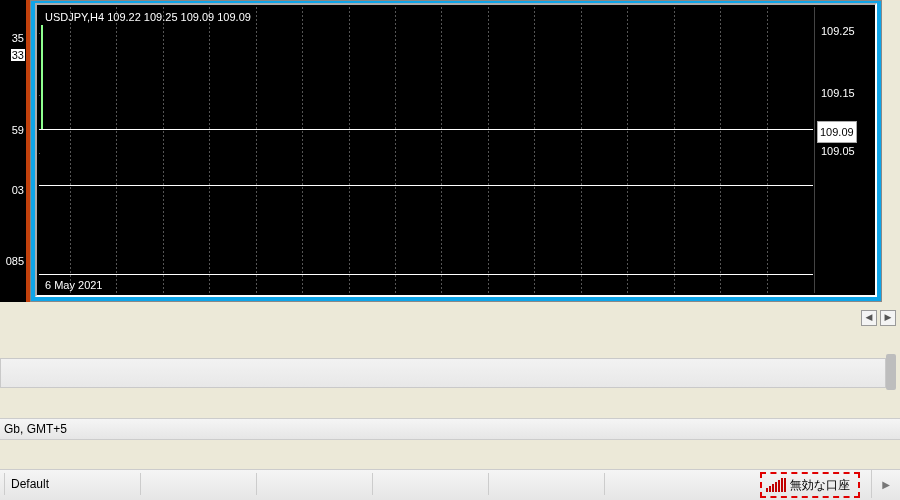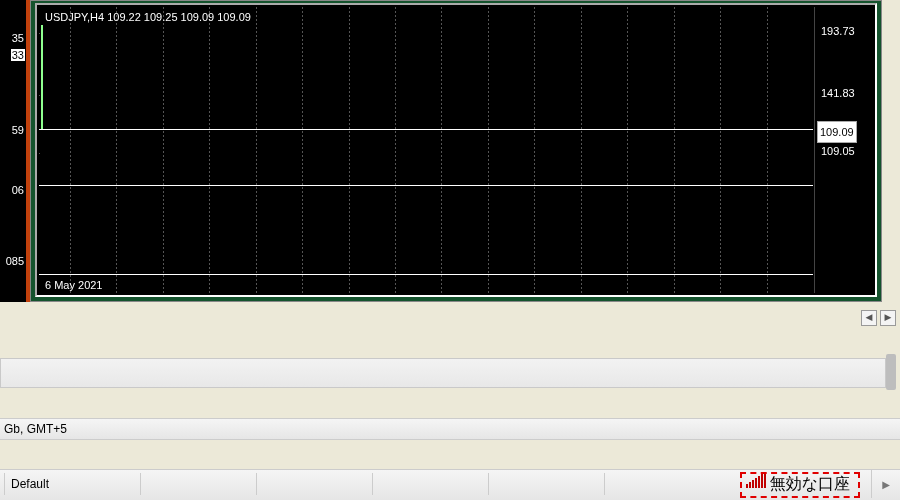--- a/index.html
+++ b/index.html
@@ -2,21 +2,21 @@
 <html><head>
 <meta charset="utf-8">
 <style>
 html,body{margin:0;padding:0;width:900px;height:500px;font-family:Arial,sans-serif;font-size:11px;background:#ece9d8;overflow:hidden}
 .root{position:relative;width:900px;height:500px;background:#ece9d8}
 
 .left-frag{position:absolute;left:0;top:0;width:26px;height:302px;background:#000;border-right:5px solid #c2410c}
 .left-frag .tick{position:absolute;right:2px;color:#fff;font-size:11px;text-align:right}
 .left-frag .box{position:absolute;right:0;background:#fff;color:#000;border:1px solid #000;padding:0 1px;font-size:11px;text-align:right}
 
-.chart-wrap{position:absolute;left:30px;top:0;width:852px;height:302px;border:1px solid #888;background:#14532d;box-sizing:border-box}
+.chart-wrap{position:absolute;left:30px;top:0;width:852px;height:302px;border:1px solid #888;background:#0ea5e9;box-sizing:border-box}
 .chart-inner{position:absolute;left:4px;top:2px;right:4px;bottom:4px;border:2px inset #fff;background:#000;box-sizing:border-box}
 .plot{position:absolute;left:2px;top:2px;right:62px;bottom:2px}
 .yaxis{position:absolute;right:0;top:2px;width:60px;bottom:2px;border-left:1px solid #444}
 .yaxis .tick{position:absolute;left:6px;color:#fff;font-size:11px}
 .yaxis .cur{position:absolute;left:2px;background:#fff;color:#000;border:1px solid #aaa;padding:4px 2px;font-size:11px}
 .title{position:absolute;left:6px;top:4px;color:#fff;font-size:11px;z-index:3}
 .datelabel{position:absolute;left:6px;bottom:2px;color:#fff;font-size:11px;z-index:3}
 .vgrid,.hgrid{position:absolute;background-image:linear-gradient(to bottom,#555 50%,transparent 50%);background-size:1px 4px;width:1px;top:0;bottom:0}
 .hgrid{background-image:linear-gradient(to right,#555 50%,transparent 50%);background-size:4px 1px;height:1px;left:0;right:0;top:auto;bottom:auto}
 .hsolid{position:absolute;left:0;right:0;height:1px;background:#fff}
@@ -27,34 +27,34 @@
 .navrow .sp{position:absolute;right:2px;top:0}
 .arrow-btn{display:inline-block;width:14px;height:14px;border:1px solid #999;background:#f4f4f4;text-align:center;line-height:12px;font-size:9px;color:#555;cursor:pointer}
 
 .band{position:absolute;left:0;top:358px;width:886px;height:30px;background:linear-gradient(#f2f2f2,#e8e8e8);border:1px solid #c9c9c9;box-sizing:border-box}
 .vscroll-stub{position:absolute;right:4px;top:354px;width:10px;height:36px;background:#bdbdbd;border-radius:2px}
 
 .inforow{position:absolute;left:0;top:418px;right:0;height:20px;background:linear-gradient(#f5f5f5,#e6e6e6);border-top:1px solid #ccc;border-bottom:1px solid #ccc;padding-left:4px;line-height:20px;color:#000;font-size:12px}
 
 .statusbar{position:absolute;left:0;bottom:0;right:0;height:30px;background:linear-gradient(#f5f5f5,#e6e6e6);border-top:1px solid #ccc}
 .status-cell{position:absolute;top:3px;height:22px;border-left:1px solid #ccc;line-height:22px;padding-left:6px;color:#000;font-size:12px}
-.status-box{position:absolute;top:2px;right:40px;height:22px;border:2px dashed #e00000;padding:0 8px 0 4px;display:flex;align-items:flex-start;gap:4px;color:#000;font-size:16px}
+.status-box{position:absolute;top:2px;right:40px;height:22px;border:2px dashed #e00000;padding:0 8px 0 4px;display:flex;align-items:center;gap:4px;color:#000;font-size:12px}
 .barcode{display:inline-flex;gap:1px;align-items:flex-end;height:14px}
 .barcode i{display:block;width:2px;background:#c00000}
 .scroll-right{position:absolute;right:0;top:0;width:28px;height:28px;border-left:1px solid #ccc;display:flex;align-items:center;justify-content:center;color:#777;font-size:10px}
 </style>
 </head>
 <body>
 <div class="root">
 
 <div class="left-frag">
   <span class="tick" style="top:32px">35</span>
   <span class="box" style="top:48px">33</span>
   <span class="tick" style="top:124px">59</span>
-  <span class="tick" style="top:184px">06</span>
+  <span class="tick" style="top:184px">03</span>
   <span class="tick" style="top:255px">085</span>
 </div>
 
 <div class="chart-wrap">
   <div class="chart-inner">
     <div class="plot">
       <span class="title">USDJPY,H4  109.22 109.25 109.09 109.09</span>
 
       <div class="vgrid" style="left:4%"></div>
           <div class="vgrid" style="left:10%"></div>
@@ -78,22 +78,22 @@
       <div class="hgrid" style="top:146px"></div>
 
       <div class="hsolid" style="top:122px"></div>
 
       <div class="candle" style="left:2px;top:18px;height:104px"></div>
 
       <div class="indicator-box"></div>
       <span class="datelabel">6 May 2021</span>
     </div>
     <div class="yaxis">
-      <span class="tick" style="top:18px">193.73</span>
-      <span class="tick" style="top:80px">141.83</span>
+      <span class="tick" style="top:18px">109.25</span>
+      <span class="tick" style="top:80px">109.15</span>
       <span class="cur" style="top:114px">109.09</span>
       <span class="tick" style="top:138px">109.05</span>
     </div>
   </div>
 </div>
 
 <div class="navrow">
   <span class="sp">
     <span class="arrow-btn">◀</span>
     <span class="arrow-btn">▶</span>

